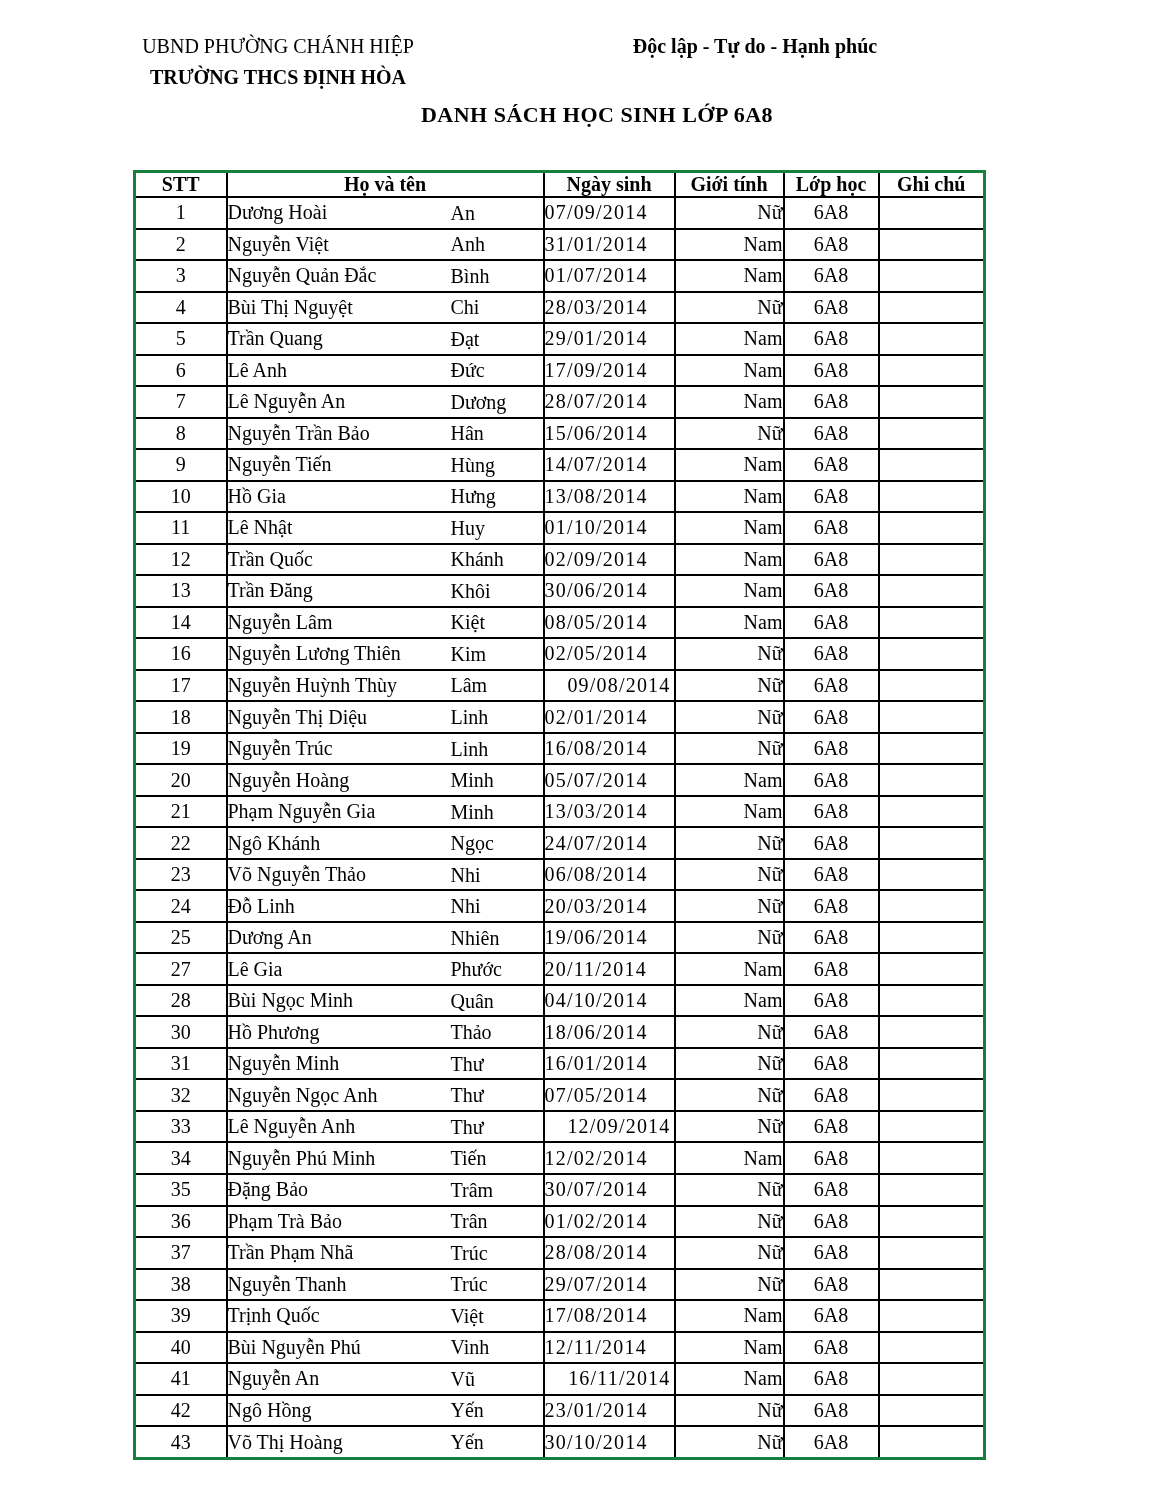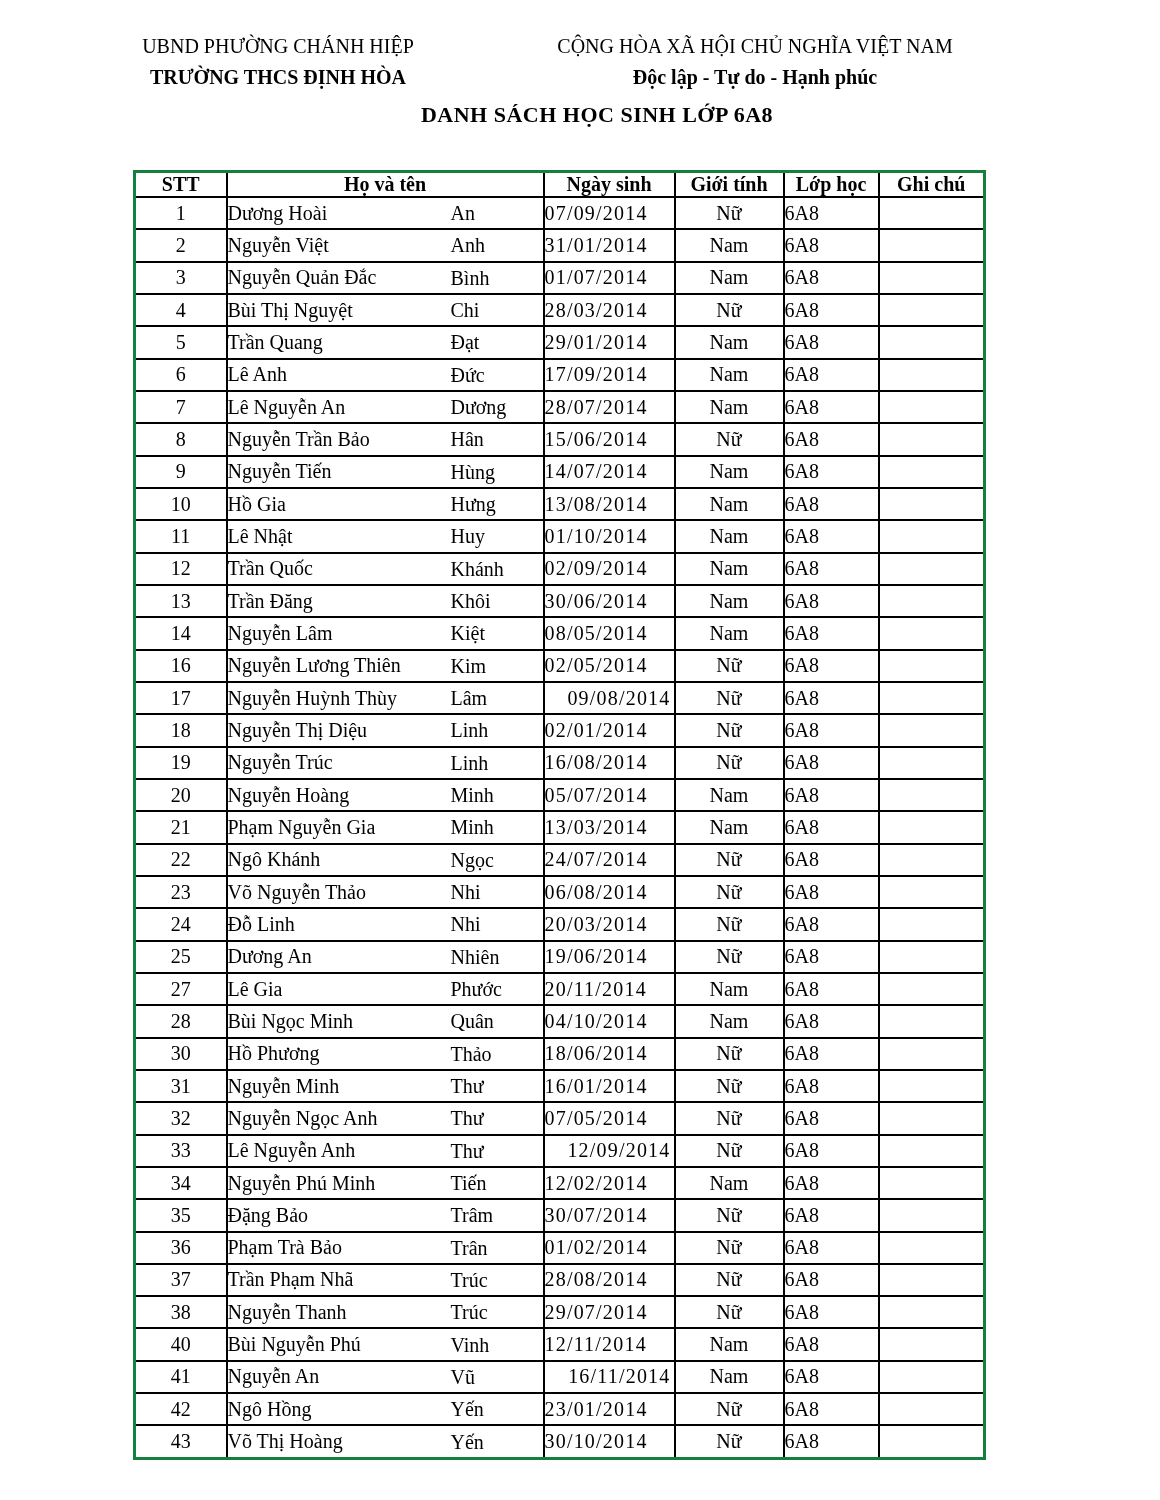--- a/index.html
+++ b/index.html
@@ -45,36 +45,35 @@
     white-space: nowrap;
   }
   .roster th { font-weight: bold; text-align: center; }
   .c-stt    { text-align: center; }
   .c-name   { text-align: left; padding-left: 6px; position: relative; margin-left: 44px; }
   .c-name .given {
     position: absolute; left: 223px; top: 50%; transform: translateY(-50%);
   }
   .c-dob    { text-align: left; padding-left: 5px; letter-spacing: 1.2px; }
   .c-dob.right { text-align: right; padding-right: 3px; padding-left: 0; }
-  .c-gender { text-align: center; margin-left: 24px; }
-  .c-class  { text-align: left; }
+  .c-gender { text-align: right; margin-left: 24px; }
+  .c-class  { text-align: center; }
   .c-note   { }
 </style>
 </head>
 <body>
 
 <div class="page">
 
   <div class="doc-header">
     <div class="org-block">
       <div>UBND PHƯỜNG CHÁNH HIỆP</div>
       <div class="bold">TRƯỜNG THCS ĐỊNH HÒA</div>
     </div>
     <div class="national-block">
-      <div>CỘNG HÒA XÃ HỘI CHỦ NGHĨA VIỆT NAM</div>
       <div class="bold">Độc lập - Tự do - Hạnh phúc</div>
     </div>
   </div>
 
   <h1 class="doc-title">DANH SÁCH HỌC SINH LỚP 6A8</h1>
 
   <table class="roster">
     <colgroup>
       <col style="width:92px">
       <col style="width:317px">
@@ -368,20 +367,28 @@
         </tr>
         <tr>
           <td class="c-stt">38</td>
           <td class="c-name"><span class="fam">Nguyễn Thanh</span><span class="given">Trúc</span></td>
           <td class="c-dob">29/07/2014</td>
           <td class="c-gender">Nữ</td>
           <td class="c-class">6A8</td>
           <td class="c-note"></td>
         </tr>
         <tr>
+          <td class="c-stt">39</td>
+          <td class="c-name"><span class="fam">Trịnh Quốc</span><span class="given">Việt</span></td>
+          <td class="c-dob">17/08/2014</td>
+          <td class="c-gender">Nam</td>
+          <td class="c-class">6A8</td>
+          <td class="c-note"></td>
+        </tr>
+        <tr>
           <td class="c-stt">40</td>
           <td class="c-name"><span class="fam">Bùi Nguyễn Phú</span><span class="given">Vinh</span></td>
           <td class="c-dob">12/11/2014</td>
           <td class="c-gender">Nam</td>
           <td class="c-class">6A8</td>
           <td class="c-note"></td>
         </tr>
         <tr>
           <td class="c-stt">41</td>
           <td class="c-name"><span class="fam">Nguyễn An</span><span class="given">Vũ</span></td>

